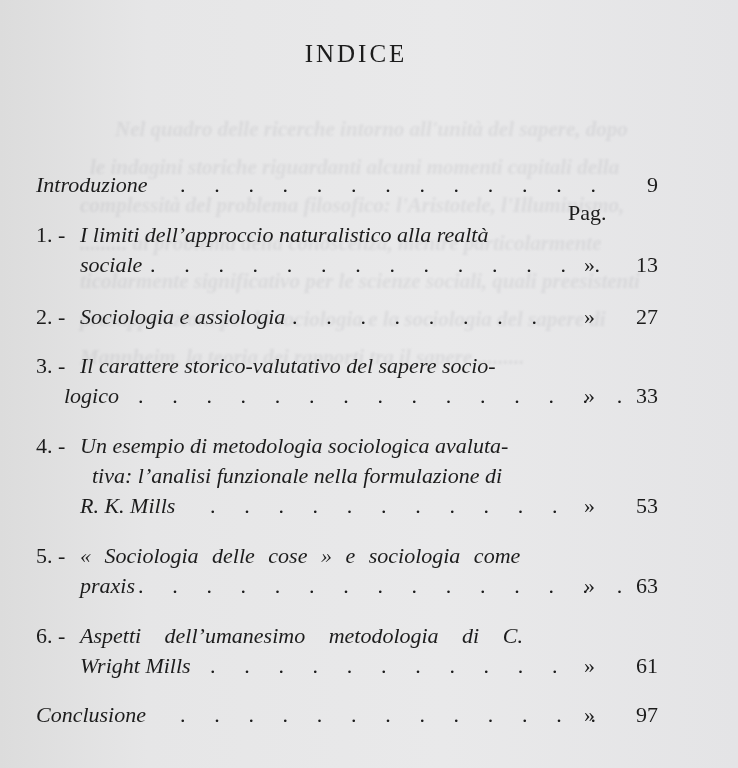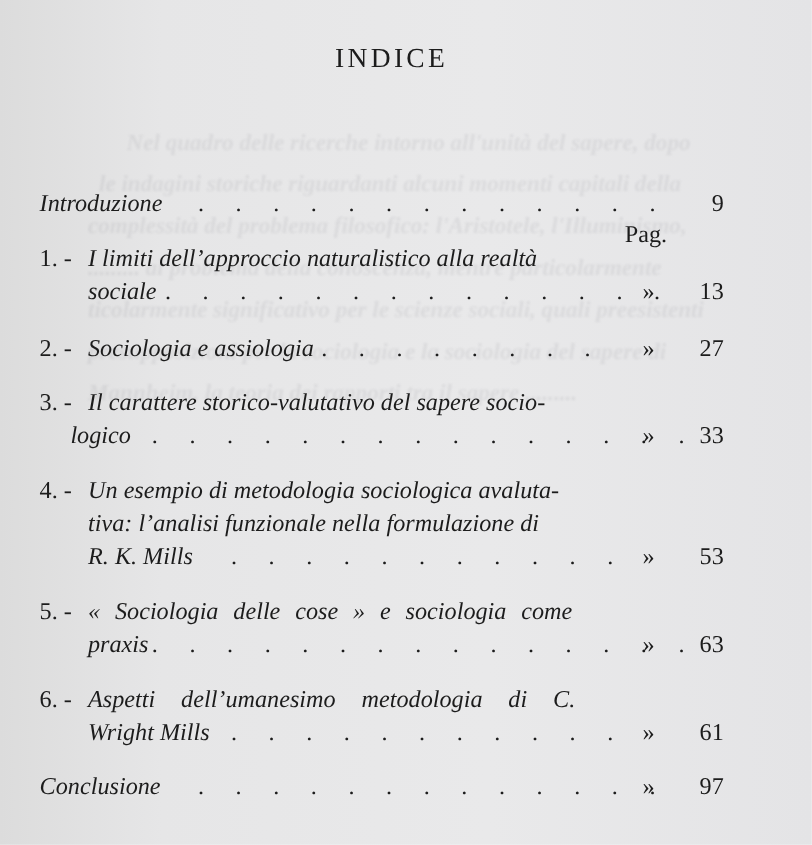--- a/index.html
+++ b/index.html
@@ -76,21 +76,21 @@
     <span class="line it" style="left:80px">Il carattere storico-valutativo del sapere socio-</span>
     <span class="line it" style="left:64px;top:30px">logico</span>
     <span class="dots" style="left:138px;top:30px">. . . . . . . . . . . . . . .</span>
     <span class="guil" style="top:30px">»</span>
     <span class="page" style="top:30px">33</span>
   </div>
 
   <div class="entry" style="top:433px">
     <span class="line num" style="left:36px">4. -</span>
     <span class="line it" style="left:80px">Un esempio di metodologia sociologica avaluta-</span>
-    <span class="line it" style="left:80px;top:30px">tiva: l’analisi funzionale nella formulazione di</span>
+    <span class="line it" style="left:92px;top:30px">tiva: l’analisi funzionale nella formulazione di</span>
     <span class="line it" style="left:80px;top:60px">R. K. Mills</span>
     <span class="dots" style="left:210px;top:60px">. . . . . . . . . . .</span>
     <span class="guil" style="top:60px">»</span>
     <span class="page" style="top:60px">53</span>
   </div>
 
   <div class="entry" style="top:543px">
     <span class="line num" style="left:36px">5. -</span>
     <span class="line it" style="left:80px;word-spacing:8px">« Sociologia delle cose » e sociologia come</span>
     <span class="line it" style="left:80px;top:30px">praxis</span>

